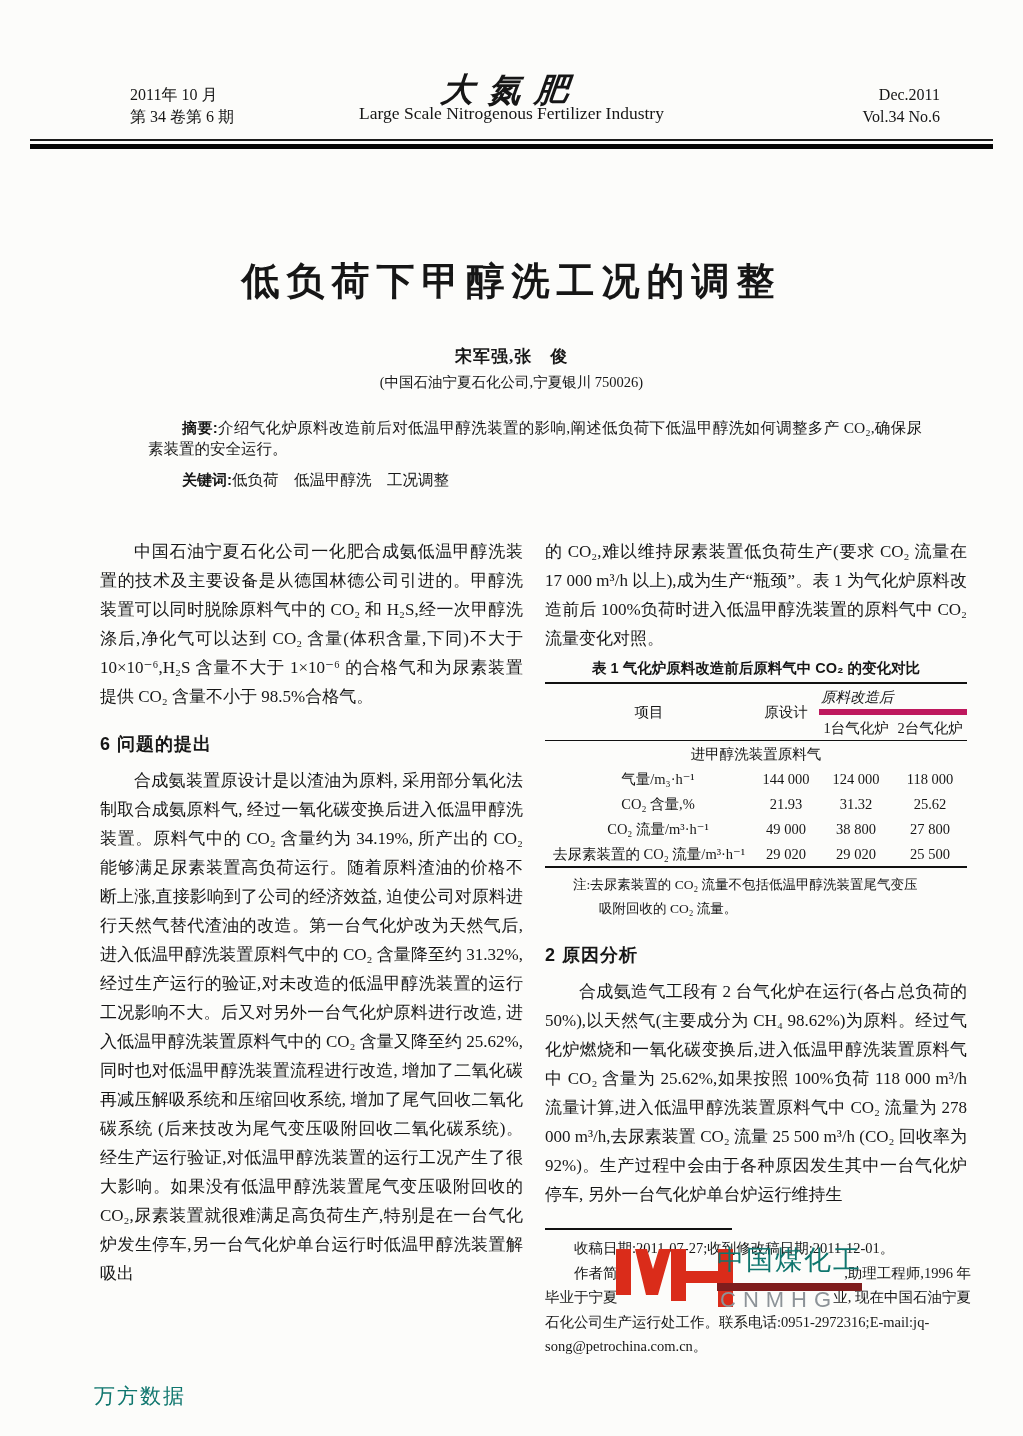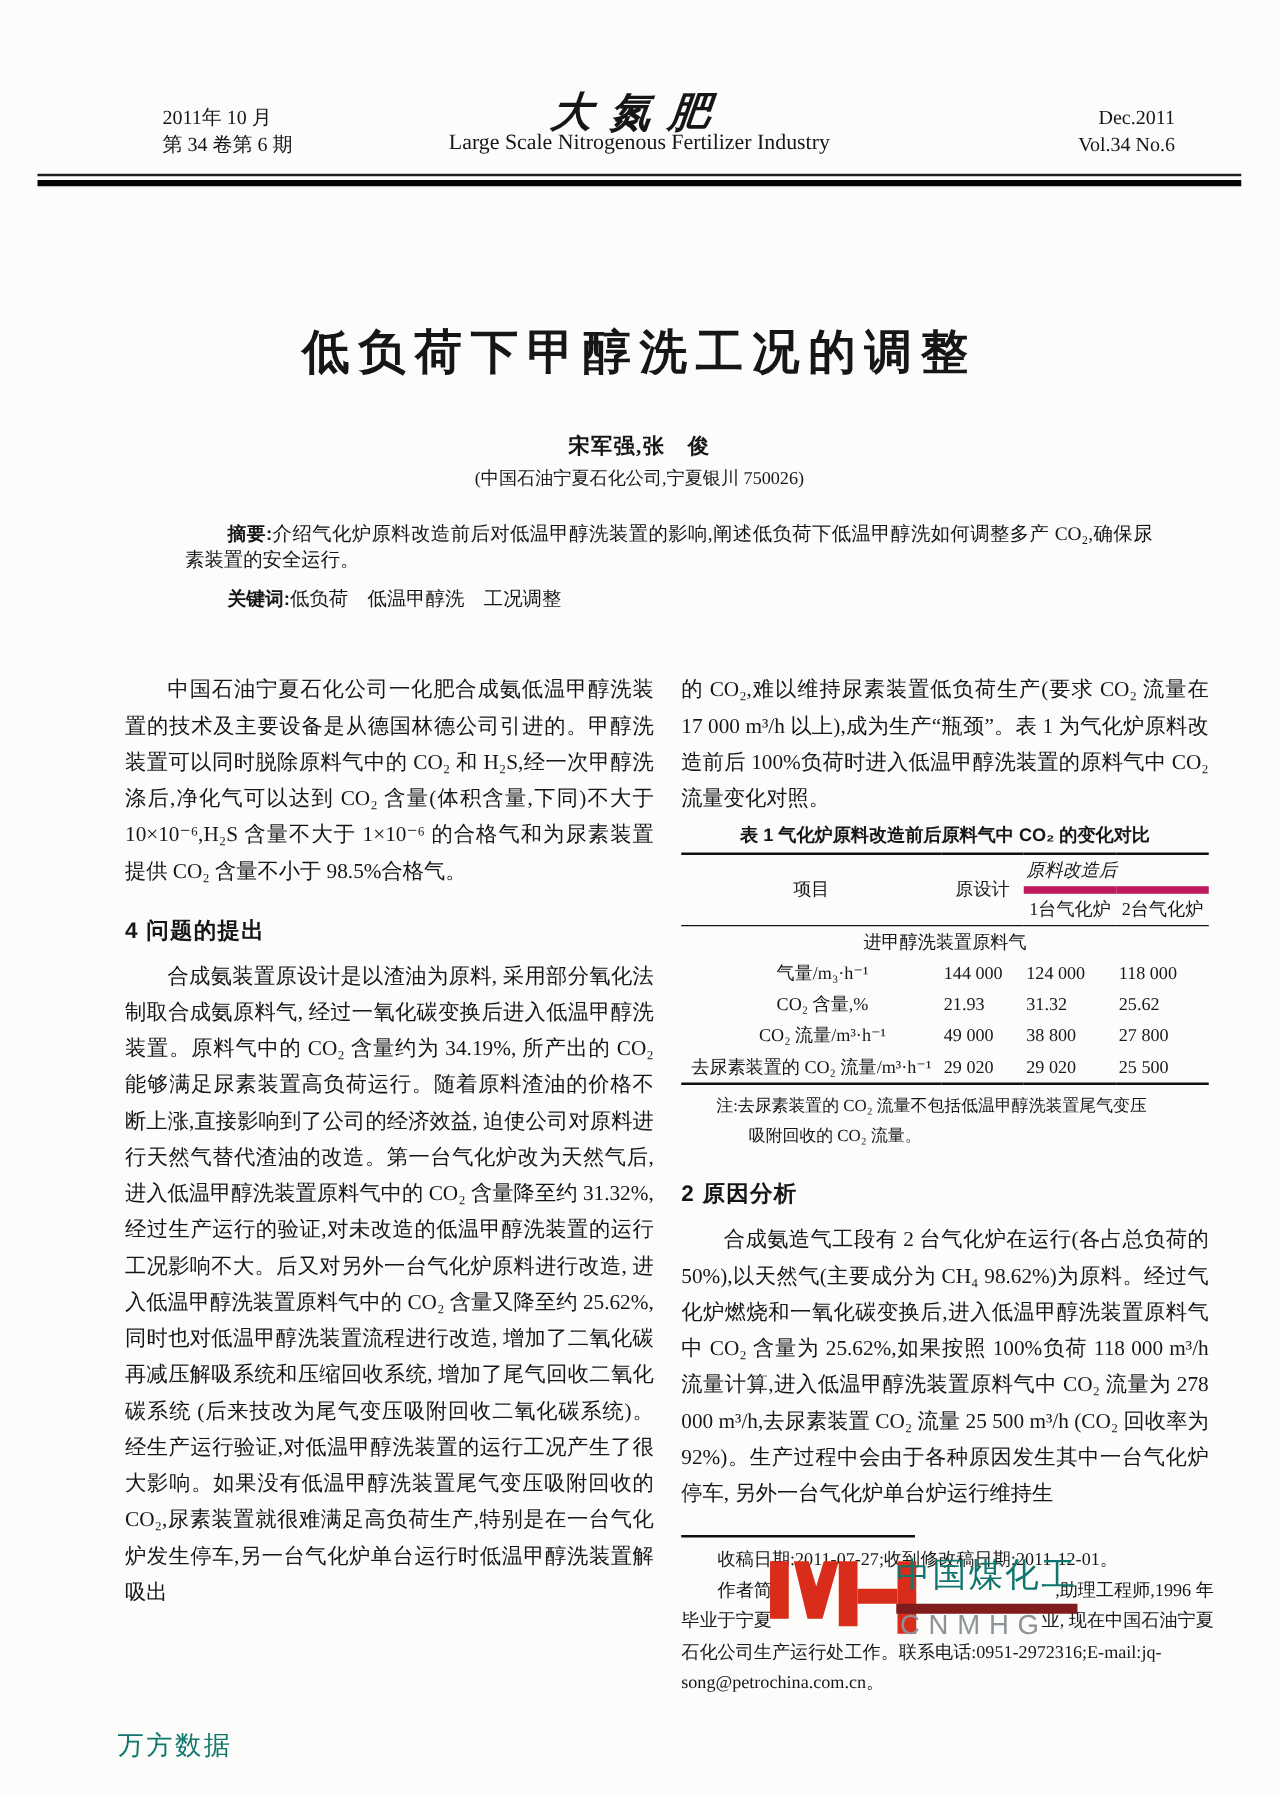--- a/index.html
+++ b/index.html
@@ -43,21 +43,21 @@
   .tbl-caption{margin:6px 0 4px 0;text-align:center;font-size:14.5px;font-weight:bold;
     font-family:"Liberation Sans","DejaVu Sans",sans-serif;}
   table.t1{border-collapse:collapse;width:100%;font-size:14.5px;
     border-top:2px solid #111;border-bottom:2px solid #111;}
   table.t1 th,table.t1 td{font-weight:normal;padding:3.5px 2px;line-height:18px;}
   table.t1 thead{border-bottom:1.5px solid #111;}
   th.span2{border-bottom:6px solid #be185d;text-align:left;font-style:italic;}
   th.item-h,th.orig-h{text-align:center;}
   td.lab{text-align:center;}
   td.lab.ind{padding-left:20px;}
-  td.num{text-align:left;padding-right:8px;}
+  td.num{text-align:center;padding-right:8px;}
   .note{font-size:13.5px;line-height:21px;margin:3px 0 0 0;}
   .note.n1{margin-left:28px;margin-top:6px;}
   .note.n2{margin-left:54px;}
   
   .footnote{position:absolute;left:545px;top:1228px;width:426px;font-size:14.5px;line-height:24.5px;}
   .fn-rule{width:187px;height:2px;background:#111;margin-bottom:6px;}
   .footnote p{margin:0;}
   .fn-indent{text-indent:2em;}
   .fn-row{display:flex;justify-content:space-between;}
   
@@ -95,21 +95,21 @@
   <div class="authors">宋军强,张　俊</div>
   <div class="affil">(中国石油宁夏石化公司,宁夏银川  750026)</div>
 
   <div class="abstract-block">
     <p><span class="lbl">摘要:</span><span>介绍气化炉原料改造前后对低温甲醇洗装置的影响,阐述低负荷下低温甲醇洗如何调整多产 CO₂,确保尿素装置的安全运行。</span></p>
     <p class="kw"><span class="lbl">关键词:</span><span>低负荷　低温甲醇洗　工况调整</span></p>
   </div>
 
   <div class="col col-left">
     <p class="body indent">中国石油宁夏石化公司一化肥合成氨低温甲醇洗装置的技术及主要设备是从德国林德公司引进的。甲醇洗装置可以同时脱除原料气中的 CO₂ 和 H₂S,经一次甲醇洗涤后,净化气可以达到 CO₂ 含量(体积含量,下同)不大于 10×10⁻⁶,H₂S 含量不大于 1×10⁻⁶ 的合格气和为尿素装置提供 CO₂ 含量不小于 98.5%合格气。</p>
-    <h3 class="sec">4  问题的提出</h3>
+    <h3 class="sec">6  问题的提出</h3>
     <p class="body indent">合成氨装置原设计是以渣油为原料, 采用部分氧化法制取合成氨原料气, 经过一氧化碳变换后进入低温甲醇洗装置。原料气中的 CO₂ 含量约为 34.19%, 所产出的 CO₂ 能够满足尿素装置高负荷运行。随着原料渣油的价格不断上涨,直接影响到了公司的经济效益, 迫使公司对原料进行天然气替代渣油的改造。第一台气化炉改为天然气后,进入低温甲醇洗装置原料气中的 CO₂ 含量降至约 31.32%,经过生产运行的验证,对未改造的低温甲醇洗装置的运行工况影响不大。后又对另外一台气化炉原料进行改造, 进入低温甲醇洗装置原料气中的 CO₂ 含量又降至约 25.62%, 同时也对低温甲醇洗装置流程进行改造, 增加了二氧化碳再减压解吸系统和压缩回收系统, 增加了尾气回收二氧化碳系统 (后来技改为尾气变压吸附回收二氧化碳系统)。经生产运行验证,对低温甲醇洗装置的运行工况产生了很大影响。如果没有低温甲醇洗装置尾气变压吸附回收的 CO₂,尿素装置就很难满足高负荷生产,特别是在一台气化炉发生停车,另一台气化炉单台运行时低温甲醇洗装置解吸出</p>
   </div>
 
   <div class="col col-right">
     <p class="body">的 CO₂,难以维持尿素装置低负荷生产(要求 CO₂ 流量在 17 000 m³/h 以上),成为生产“瓶颈”。表 1 为气化炉原料改造前后 100%负荷时进入低温甲醇洗装置的原料气中 CO₂ 流量变化对照。</p>
 
     <div class="tbl-caption">表 1  气化炉原料改造前后原料气中 CO₂ 的变化对比</div>
     <table class="t1">
       <colgroup>
         <col style="width:208px">

